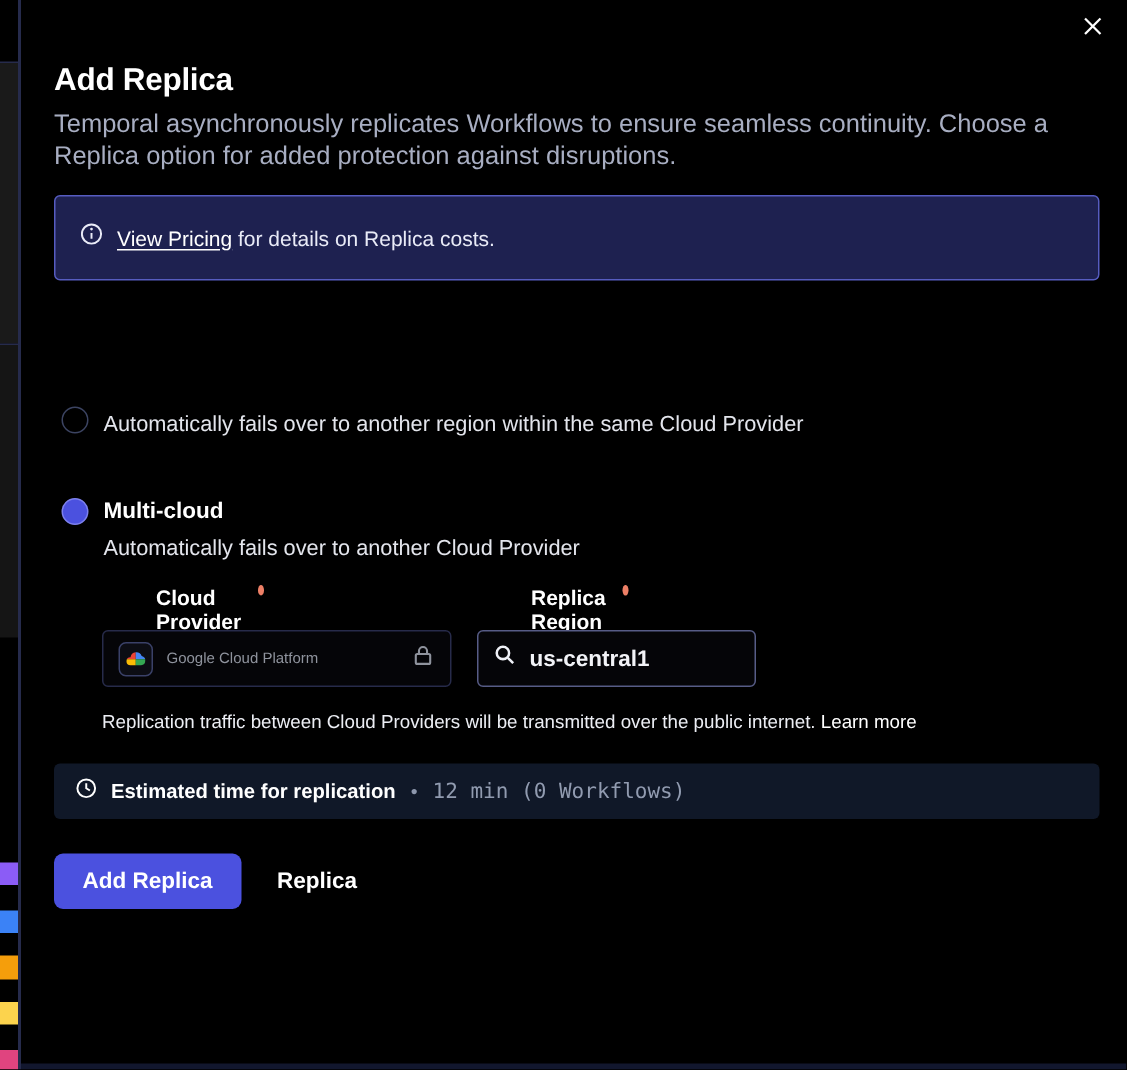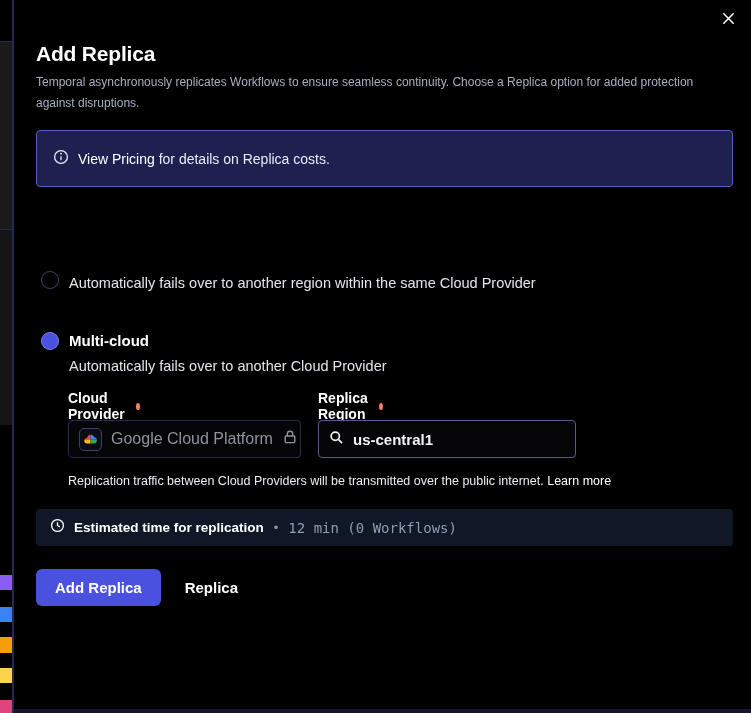--- a/index.html
+++ b/index.html
@@ -18,50 +18,50 @@
 
   
   .modal { position:absolute; left:14px; top:0; width:737px; height:713px; background:#000;padding-left:36px; }
   .bottom-tint { position:absolute; left:0; bottom:0; width:100%; height:4px; background:#12172e; }
 
   .close-btn { position:absolute; top:10px; right:13px; width:20px; height:20px; cursor:pointer;
     display:flex; align-items:center; justify-content:center; }
   .close-btn svg { width:15px; height:15px; stroke:#fff; stroke-width:1.6; }
 
   .title { position:absolute; left:22px; top:42px; font-size:21px; font-weight:700; letter-spacing:-0.2px; }
-  .desc { position:absolute; left:22px; top:72px; width:690px; font-size:12px; line-height:21px; color:#a8aec2; }
+  .desc { position:absolute; left:22px; top:72px; width:690px; font-size:17px; line-height:21px; color:#a8aec2; }
 
   .pricing-banner { position:absolute; left:22px; top:130px; width:697px; height:57px;
     background:#1e2150; border:1px solid #565cc0; border-radius:4px;
     display:flex; align-items:center; padding:0 16px; gap:9px; }
   .pricing-banner svg { width:16px; height:16px; flex:0 0 auto; }
   .pricing-text { font-size:14px; color:#e9ebf7; }
-  .pricing-text a { color:#fff; text-underline-offset:2px; cursor:pointer; }
+  .pricing-text a { color:#fff; text-decoration:underline; text-underline-offset:2px; cursor:pointer; }
 
   .option { position:absolute; left:27px; width:680px; }
   .opt-1 { top:208px; } .opt-2 { top:269px; } .opt-3 { top:330px; }
   .radio { position:absolute; left:0; top:2px; width:18px; height:18px; border-radius:50%;
     border:1.5px solid #3c4462; background:transparent; cursor:pointer; }
   .option.selected .radio { background:#4b51df; border-color:#7d81ee; }
   .opt-label { margin-left:28px; font-size:15px; font-weight:700; color:#fff; line-height:22px; cursor:pointer; }
   .opt-desc { margin-left:28px; margin-top:4px; font-size:14.5px; color:#e3e5ec; line-height:20px; }
 
   .form-area { position:absolute; left:54px; top:390px; }
-  .field-label { font-size:14px; font-weight:700; color:#fff; display:inline-flex; align-items:center; gap:8px; }
+  .field-label { font-size:14px; font-weight:700; color:#fff; display:inline-flex; gap:8px;margin-left:36px; }
   .req-dot { width:7px; height:7px; border-radius:50%; background:#ed7f66; display:inline-block; }
   .cp-label { position:absolute; left:0; top:0; }
   .rr-label { position:absolute; left:250px; top:0; }
   .field { position:absolute; top:30px; height:38px; border-radius:4px; background:#050508;
     display:flex; align-items:center; padding:0 10px; gap:9px; }
   .cp-field { left:0; width:233px; border:1px solid #272b4a; }
-  .rr-field { left:250px; width:258px; border:1px solid #575c86; }
+  .rr-field { left:250px; width:186px; border:1px solid #575c86; }
   .gcp-badge { width:23px; height:23px; border-radius:5px; border:1px solid #3a4168; background:#0c0d14;
     display:flex; align-items:center; justify-content:center; flex:0 0 auto; }
   .gcp-badge svg { width:15px; height:15px; }
-  .cp-value { font-size:16px; color:#8f939d; flex:1 1 auto; white-space:nowrap; }
+  .cp-value { font-size:10px; color:#8f939d; flex:1 1 auto; white-space:nowrap; }
   .lock-icon svg { width:16px; height:16px; stroke:#8f939d; fill:none; stroke-width:1.4; }
   .search-icon svg { width:15px; height:15px; stroke:#eef0f6; fill:none; stroke-width:1.8; }
   .rr-input { background:transparent; border:none; outline:none; color:#f2f3f7;
     font-size:15px; font-weight:600; font-family:"Liberation Sans","DejaVu Sans",sans-serif; width:160px; }
 
   .traffic-note { position:absolute; left:54px; top:474px; font-size:12.5px; color:#eceef4; }
   .traffic-note a { color:#fff; text-underline-offset:2px; cursor:pointer; }
 
   .est-banner { position:absolute; left:22px; top:509px; width:697px; height:37px;
     background:#101828; border-radius:4px; display:flex; align-items:center; padding:0 14px; gap:9px; }

